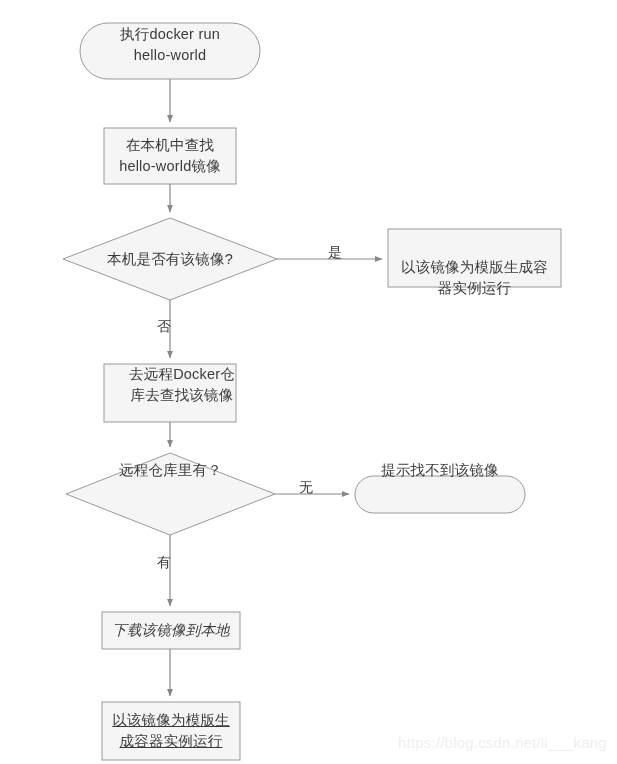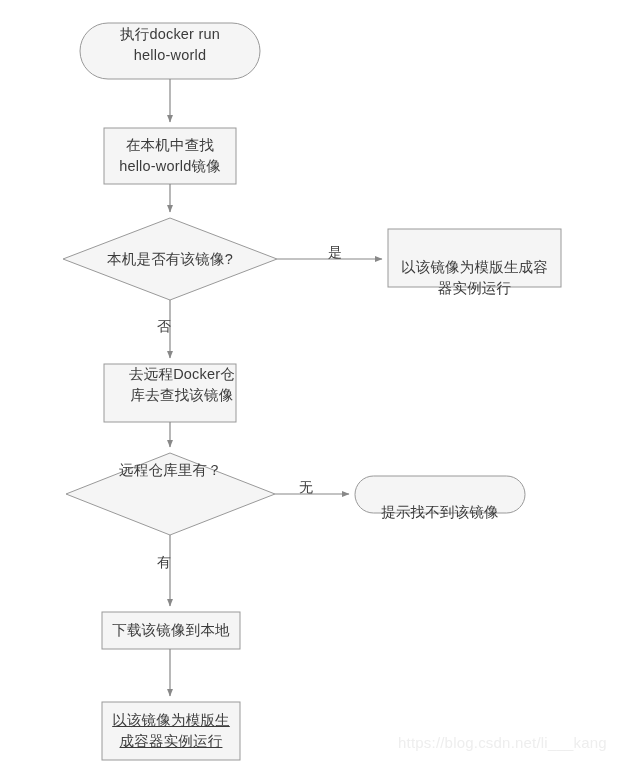--- a/index.html
+++ b/index.html
@@ -105,23 +105,23 @@
 <div class="node-label" style="left:63px; top:218px; width:214px; height:82px;">本机是否有该镜像?</div>
 
 <div class="node-label" style="left:388px; top:229px; width:173px; height:58px;margin-top:20px;">以该镜像为模版生成容
 器实例运行</div>
 
 <div class="node-label" style="left:104px; top:356px; width:156px; height:58px;">去远程Docker仓
 库去查找该镜像</div>
 
 <div class="node-label" style="left:66px; top:429px; width:209px; height:82px;">远程仓库里有？</div>
 
-<div class="node-label" style="left:355px; top:494px; width:170px; height:37px;">提示找不到该镜像</div>
+<div class="node-label" style="left:355px; top:452px; width:170px; height:37px;">提示找不到该镜像</div>
 
-<div class="node-label" style="left:102px; top:612px; width:138px; height:37px;">下载该镜像到本地</div>
+<div class="node-label" style="left:102px; top:612px; width:138px; height:37px;font-style:italic;">下载该镜像到本地</div>
 
 <div class="node-label" style="left:102px; top:702px; width:138px; height:58px;text-decoration:underline;">以该镜像为模版生
 成容器实例运行</div>
 
 <div class="edge-label" style="left:326px; top:244px; width:18px;">是</div>
 
 <div class="edge-label" style="left:155px; top:318px; width:18px;">否</div>
 
 <div class="edge-label" style="left:297px; top:479px; width:18px;">无</div>
 

